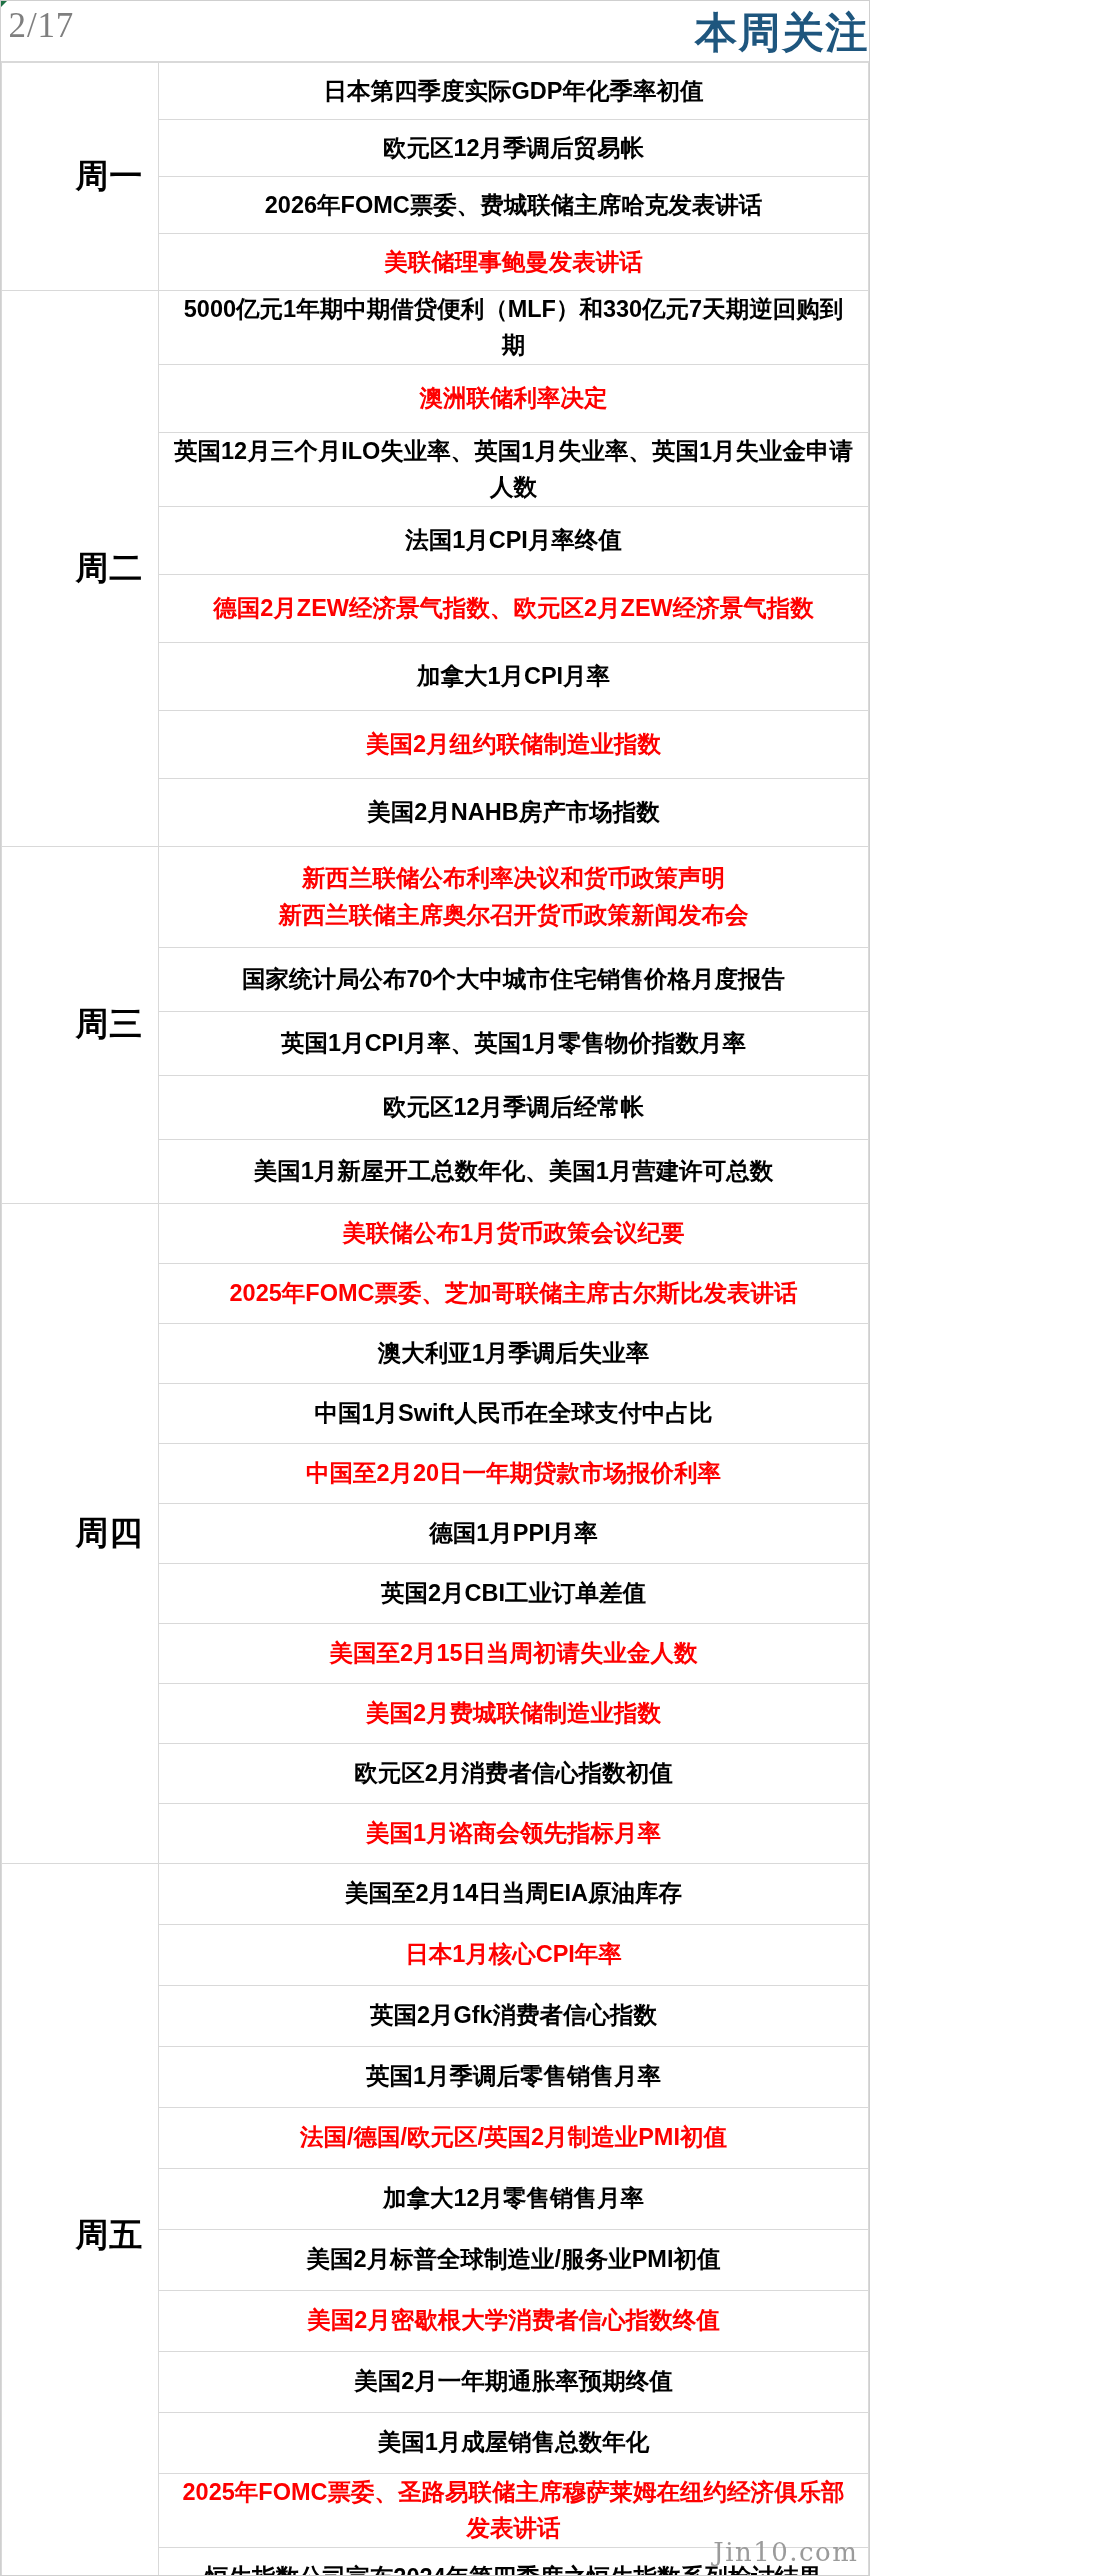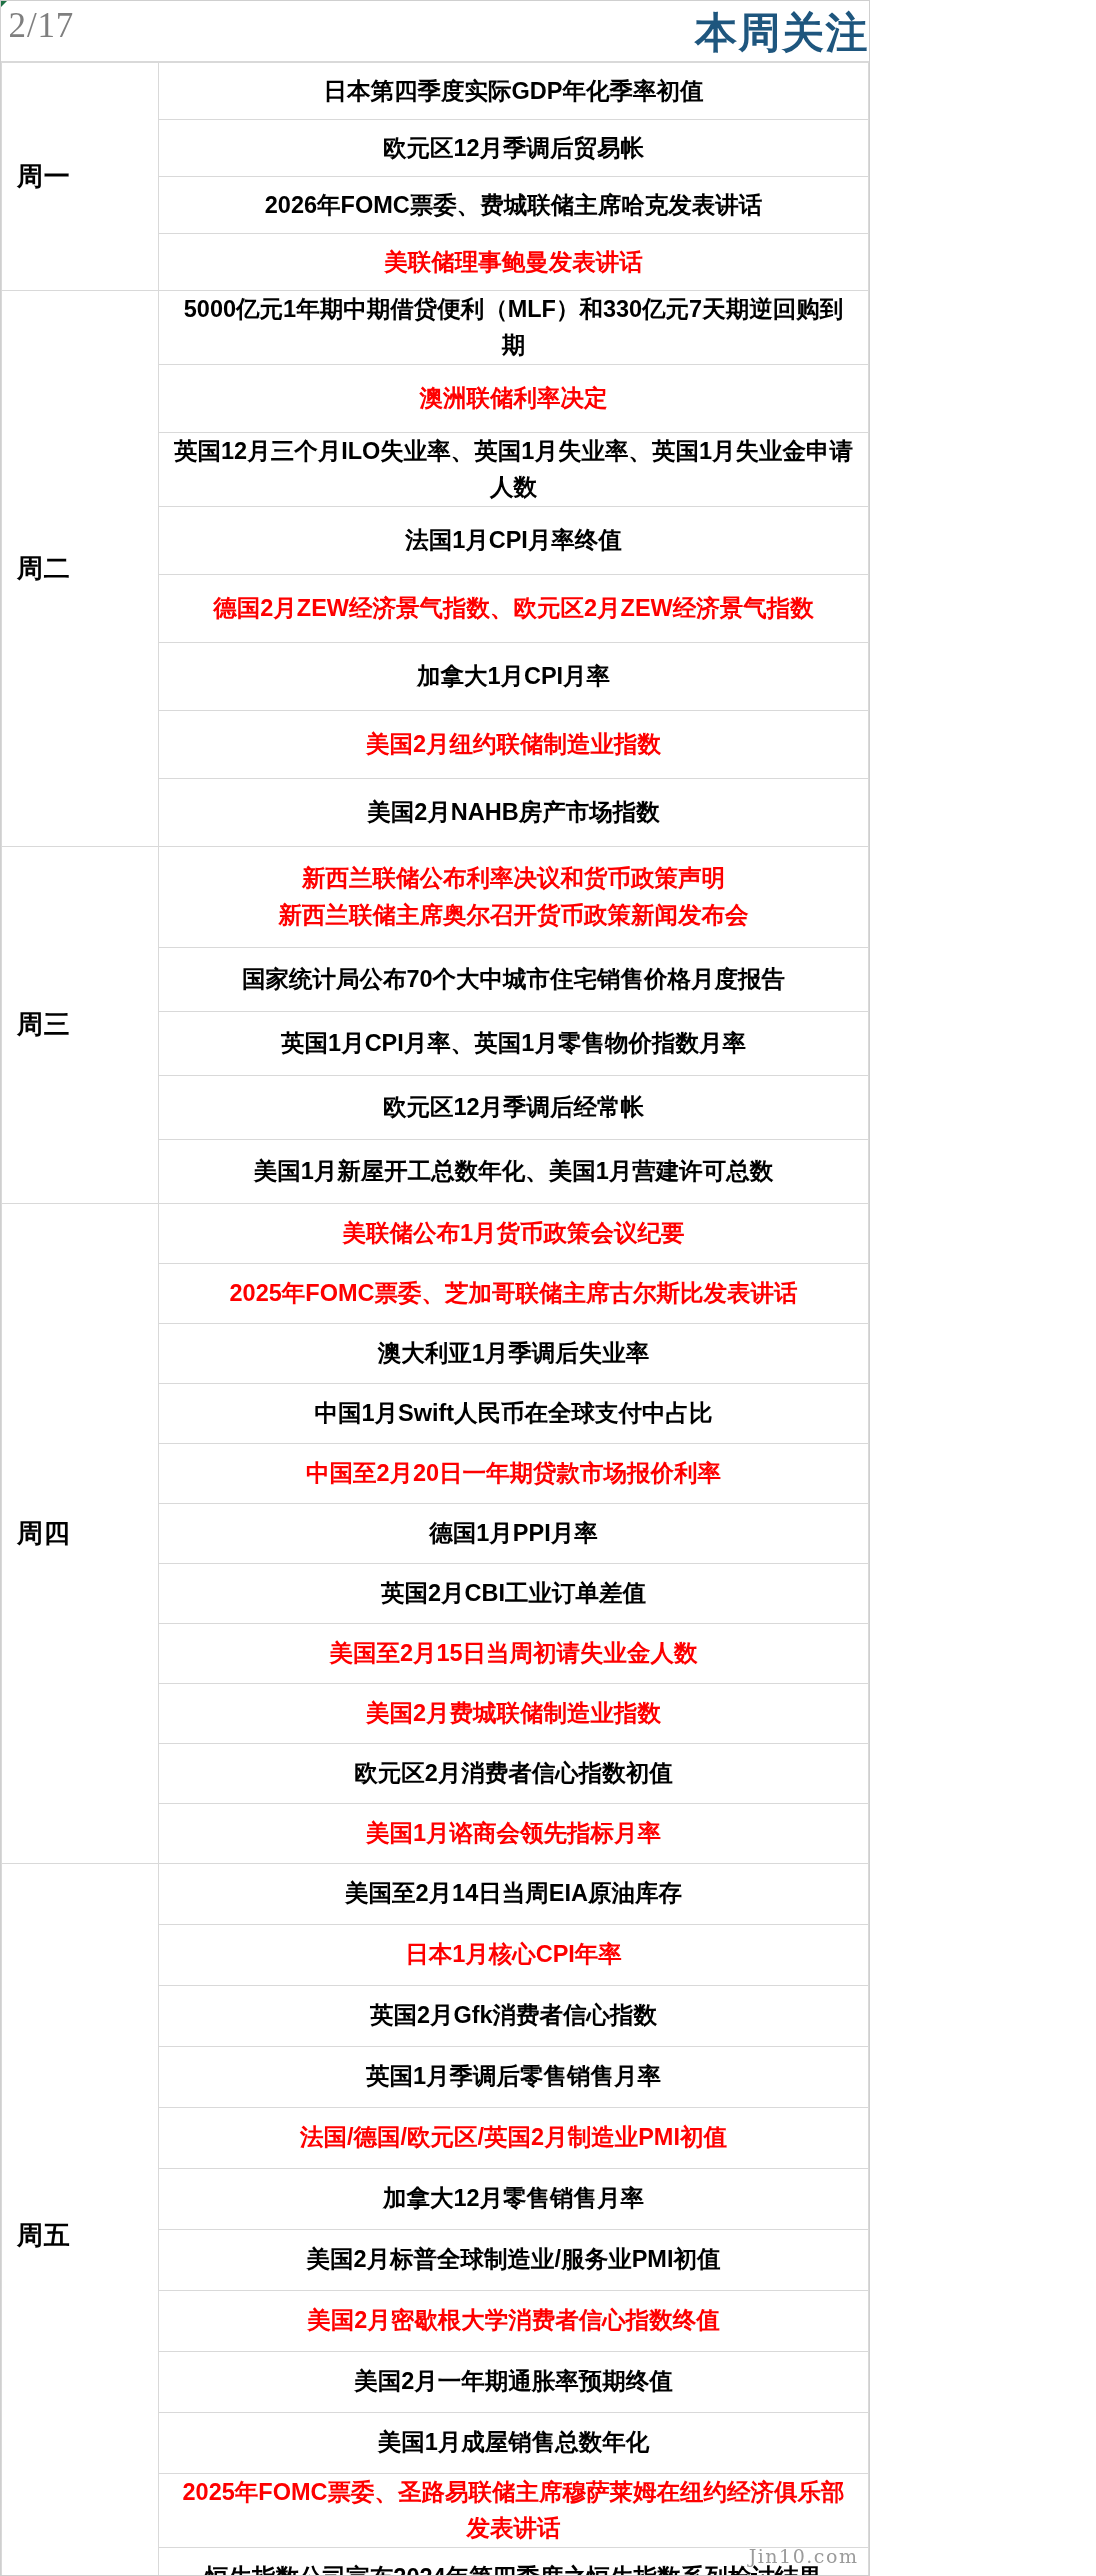--- a/index.html
+++ b/index.html
@@ -45,40 +45,40 @@
   table.calendar{
     width:100%;height:2514px;
     border-collapse:collapse;table-layout:fixed;
   }
   col.day-col{width:157px;}
   td{
     border:0.8px solid var(--border-gray);
     padding:0 15px;margin:0;
   }
   td.day-cell{
-    text-align:left;vertical-align:middle;
-    font-size:26px;font-weight:bold;color:var(--txt-black);
+    text-align:right;vertical-align:middle;
+    font-size:33px;font-weight:bold;color:var(--txt-black);
     letter-spacing:0.8px;
   }
   td.event-cell{
     text-align:center;vertical-align:middle;
     font-size:23.5px;font-weight:bold;color:var(--txt-black);
     line-height:1.55;
   }
   td.event-cell.red{color:var(--hl-red);}
   tr.r-mon{height:57px;}
   tr.r-tue{height:68px;}
   tr.r-wed{height:64px;}
   tr.r-wed.tall{height:101px;}
   tr.r-thu{height:60px;}
   tr.r-fri{height:61px;}
   .watermark{
     position:absolute;right:10.6px;bottom:7.6px;
     font-family:"DejaVu Serif","Liberation Serif",serif;
-    font-size:19px;color:var(--wm-gray);letter-spacing:1.5px;
+    font-size:26px;color:var(--wm-gray);letter-spacing:1.5px;
     z-index:4;
     margin-left:46px;
   }
 </style>
 </head>
 <body>
 
 <div class="page">
   <div class="corner-flag"></div>
 

